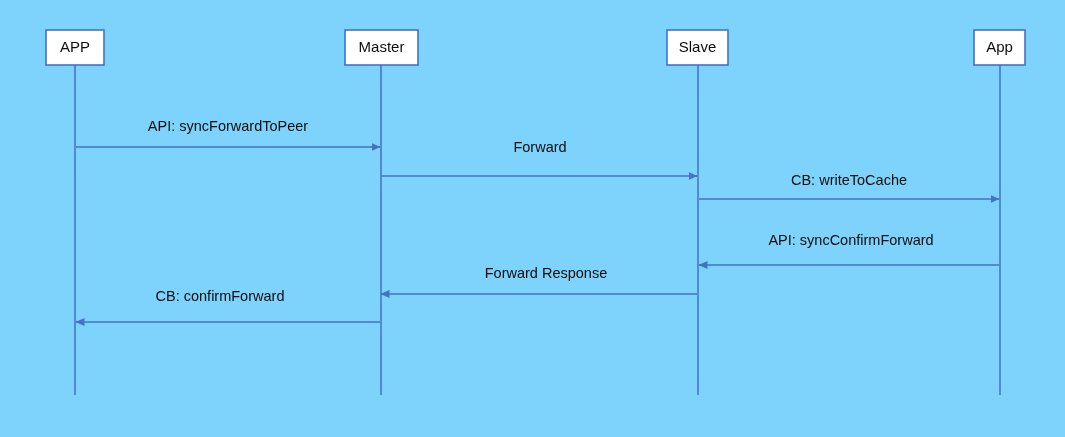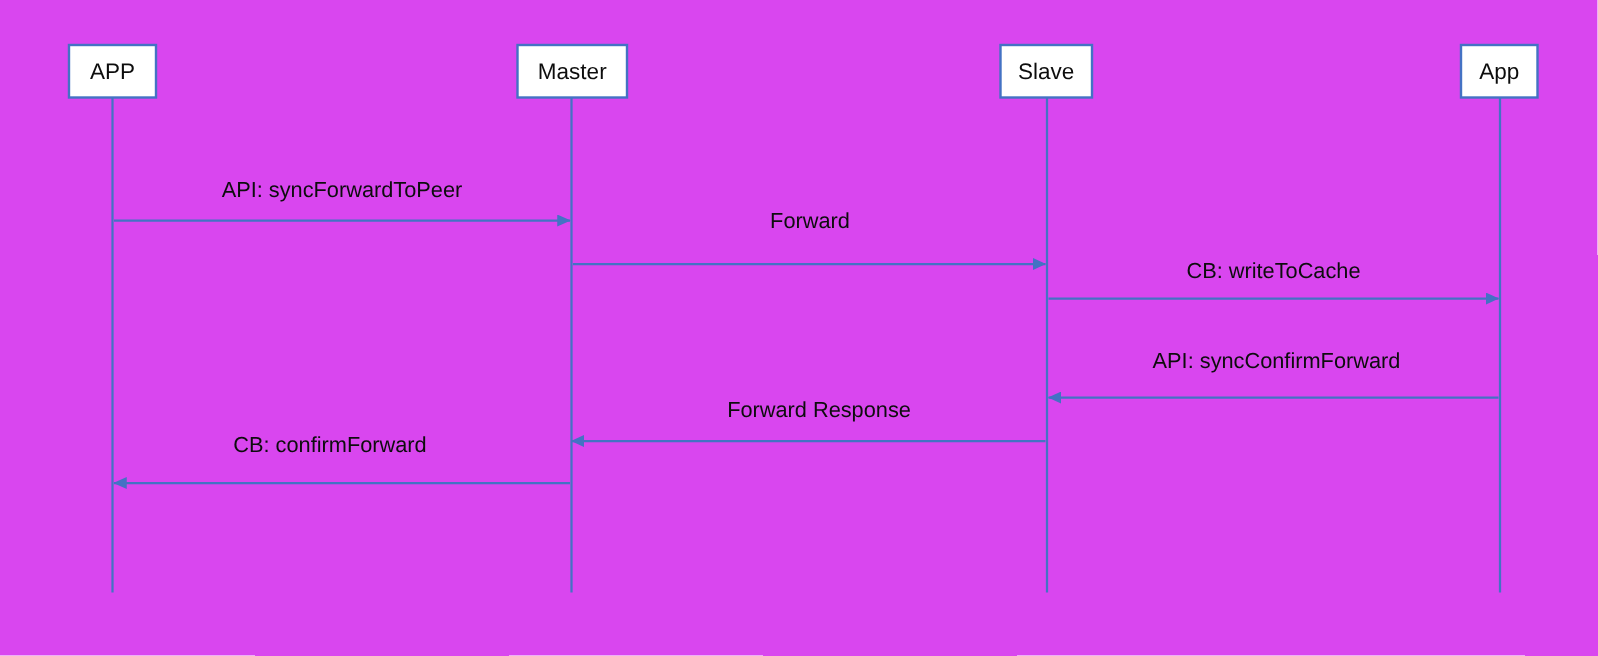--- a/index.html
+++ b/index.html
@@ -10,21 +10,21 @@
   body {
     width: 1065px;
     height: 437px;
     font-family: "Liberation Sans", sans-serif;
     overflow: hidden;
   }
   #diagram-root {
     position: relative;
     width: 1065px;
     height: 437px;
-    background: #d946ef;
+    background: #7dd3fc;
   }
   svg.seq {
     display: block;
     width: 1065px;
     height: 437px;
   }
   .lifeline-box-rect {
     fill: #ffffff;
     stroke: #4472C4;
     stroke-width: 1.6;

